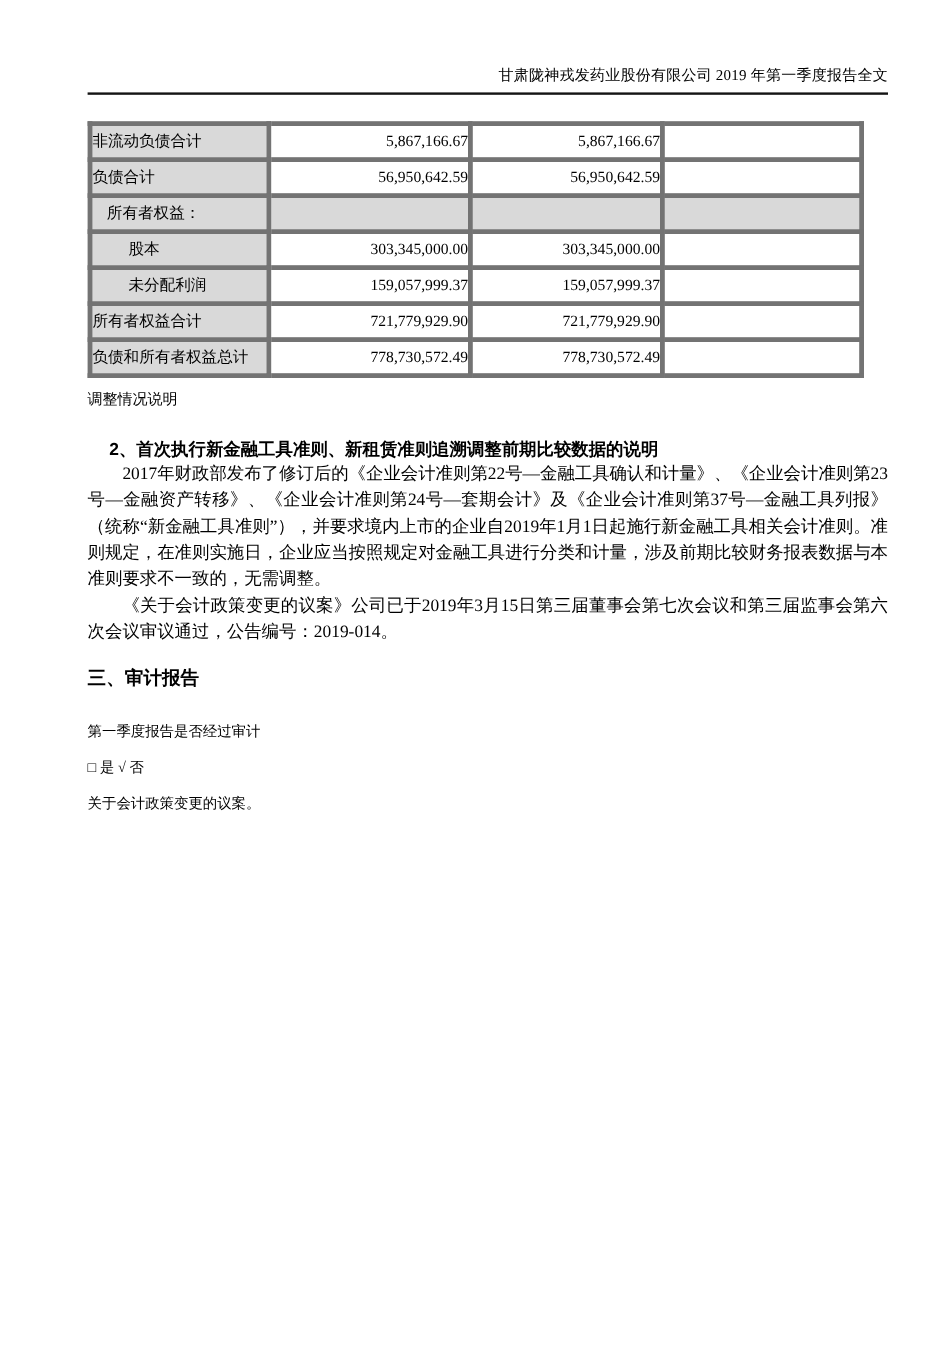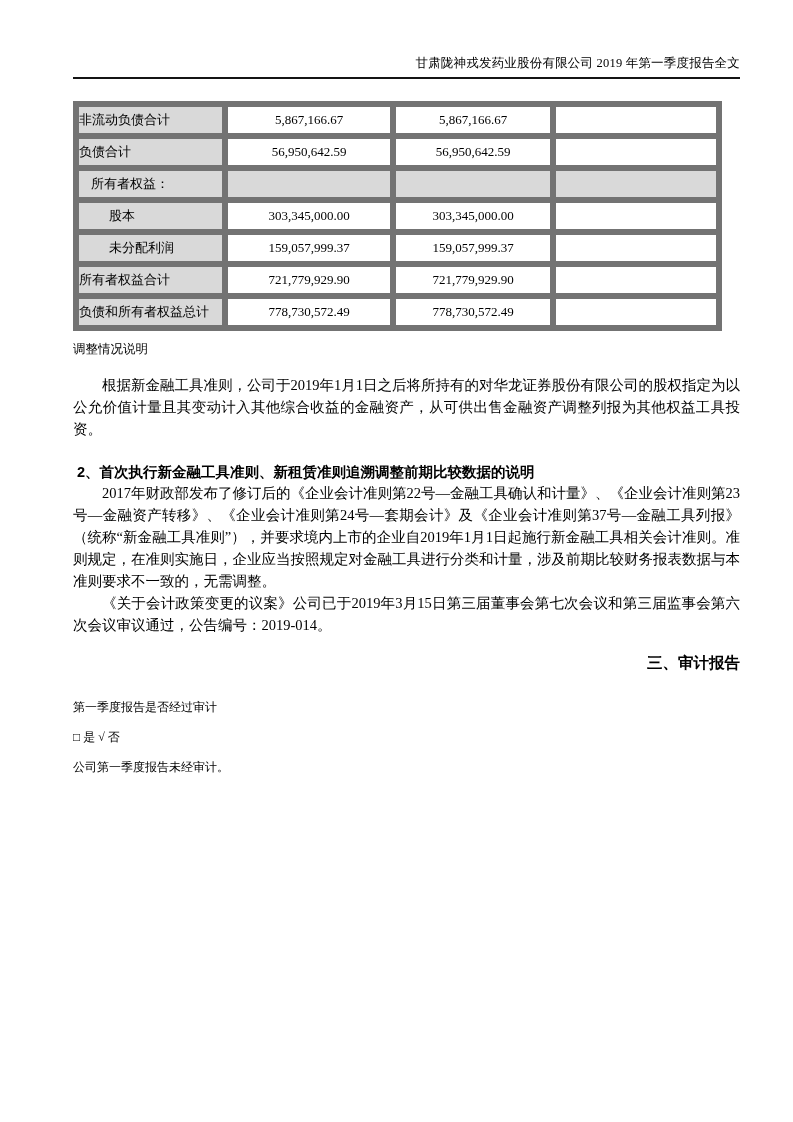--- a/index.html
+++ b/index.html
@@ -13,41 +13,41 @@
   .doc-header {
     text-align:right; font-size:12.5px; letter-spacing:.2px;
     padding-bottom:5px; border-bottom:2px solid #141414;
   }
 
   table.fin {
     border-collapse:collapse; table-layout:fixed; width:643px;
     margin-top:22px; font-size:13px;
   }
   table.fin td {
-    border:6px solid #737373; height:26px; padding:0;
+    border:4px solid #737373; height:26px; padding:0;
     overflow:hidden; white-space:nowrap; vertical-align:middle;
   }
   td.lbl { background:#d9d9d9; padding-left:6px; }
   td.lbl.indent { padding-left:30px; }
-  td.num { text-align:center; padding-right:5px; background:#fff; }
+  td.num { text-align:right; padding-right:5px; background:#fff; }
   tr.section-row td { background:#d9d9d9;padding-left:12px; }
 
-  .small-note { font-size:12.5px; margin:10px 0 16px 0; }
+  .small-note { font-size:12.5px; margin:10px 0 5px 0; }
   .para {
     font-size:14.5px; line-height:22px; text-align:justify;
     text-indent:2em; margin:5px 0 0 0;
   }
   .para.follow { margin-top:0; }
   .h2 {
     font-family:"Liberation Sans","DejaVu Sans",sans-serif;
-    font-weight:bold; font-size:14.5px; margin:23px 0 0 4px;
+    font-weight:bold; font-size:14.5px; margin:23px 0 0 18px;
   }
   .h3 {
     font-family:"Liberation Sans","DejaVu Sans",sans-serif;
-    font-weight:bold; font-size:15.5px; margin:17px 0 0 0;text-align:right;
+    font-weight:bold; font-size:15.5px; margin:17px 0 0 0;
   }
   .applicable { font-size:12.5px; margin:22px 0 10px 0; }
   .audit-line { font-size:12px; margin:25px 0 0 0; }
   .audit-line.tight { margin-top:13px; }
 
   .page-number {
     position:absolute; top:1041px; right:80px; font-size:12.5px;
   }
 
   .logo {
@@ -115,30 +115,29 @@
         <tr>
           <td class="lbl">负债和所有者权益总计</td>
           <td class="num">778,730,572.49</td>
           <td class="num">778,730,572.49</td>
           <td class="num"></td>
         </tr>
       </tbody>
     </table>
 
     <div class="small-note">调整情况说明</div>
-    <p class="para">根据新金融工具准则，公司于2019年1月1日之后将所持有的对华龙证券股份有限公司的股权指定为以公允价值计量且其变动计入其他综合收益的金融资产，从可供出售金融资产调整列报为其他权益工具投资。</p>
 
     <div class="h2">2、首次执行新金融工具准则、新租赁准则追溯调整前期比较数据的说明</div>
     <p class="para follow">2017年财政部发布了修订后的《企业会计准则第22号—金融工具确认和计量》、《企业会计准则第23号—金融资产转移》、《企业会计准则第24号—套期会计》及《企业会计准则第37号—金融工具列报》（统称“新金融工具准则”），并要求境内上市的企业自2019年1月1日起施行新金融工具相关会计准则。准则规定，在准则实施日，企业应当按照规定对金融工具进行分类和计量，涉及前期比较财务报表数据与本准则要求不一致的，无需调整。</p>
     <p class="para follow">《关于会计政策变更的议案》公司已于2019年3月15日第三届董事会第七次会议和第三届监事会第六次会议审议通过，公告编号：2019-014。</p>
 
     <div class="h3">三、审计报告</div>
     <div class="audit-line">第一季度报告是否经过审计</div>
     <div class="audit-line tight">□ 是 √ 否</div>
-    <div class="audit-line tight">公司第一季度报告未经审计。</div>
+    <div class="audit-line tight">关于会计政策变更的议案。</div>
 
   </div>
 
   <div class="page-number">20</div>
 
   <div class="logo">
     <div class="logo-row">
       <span class="logo-brand">cninf</span>
       <span style="display:inline-block;width:17px;height:16px;">
         <svg width="17" height="16" viewBox="0 0 24 22">

